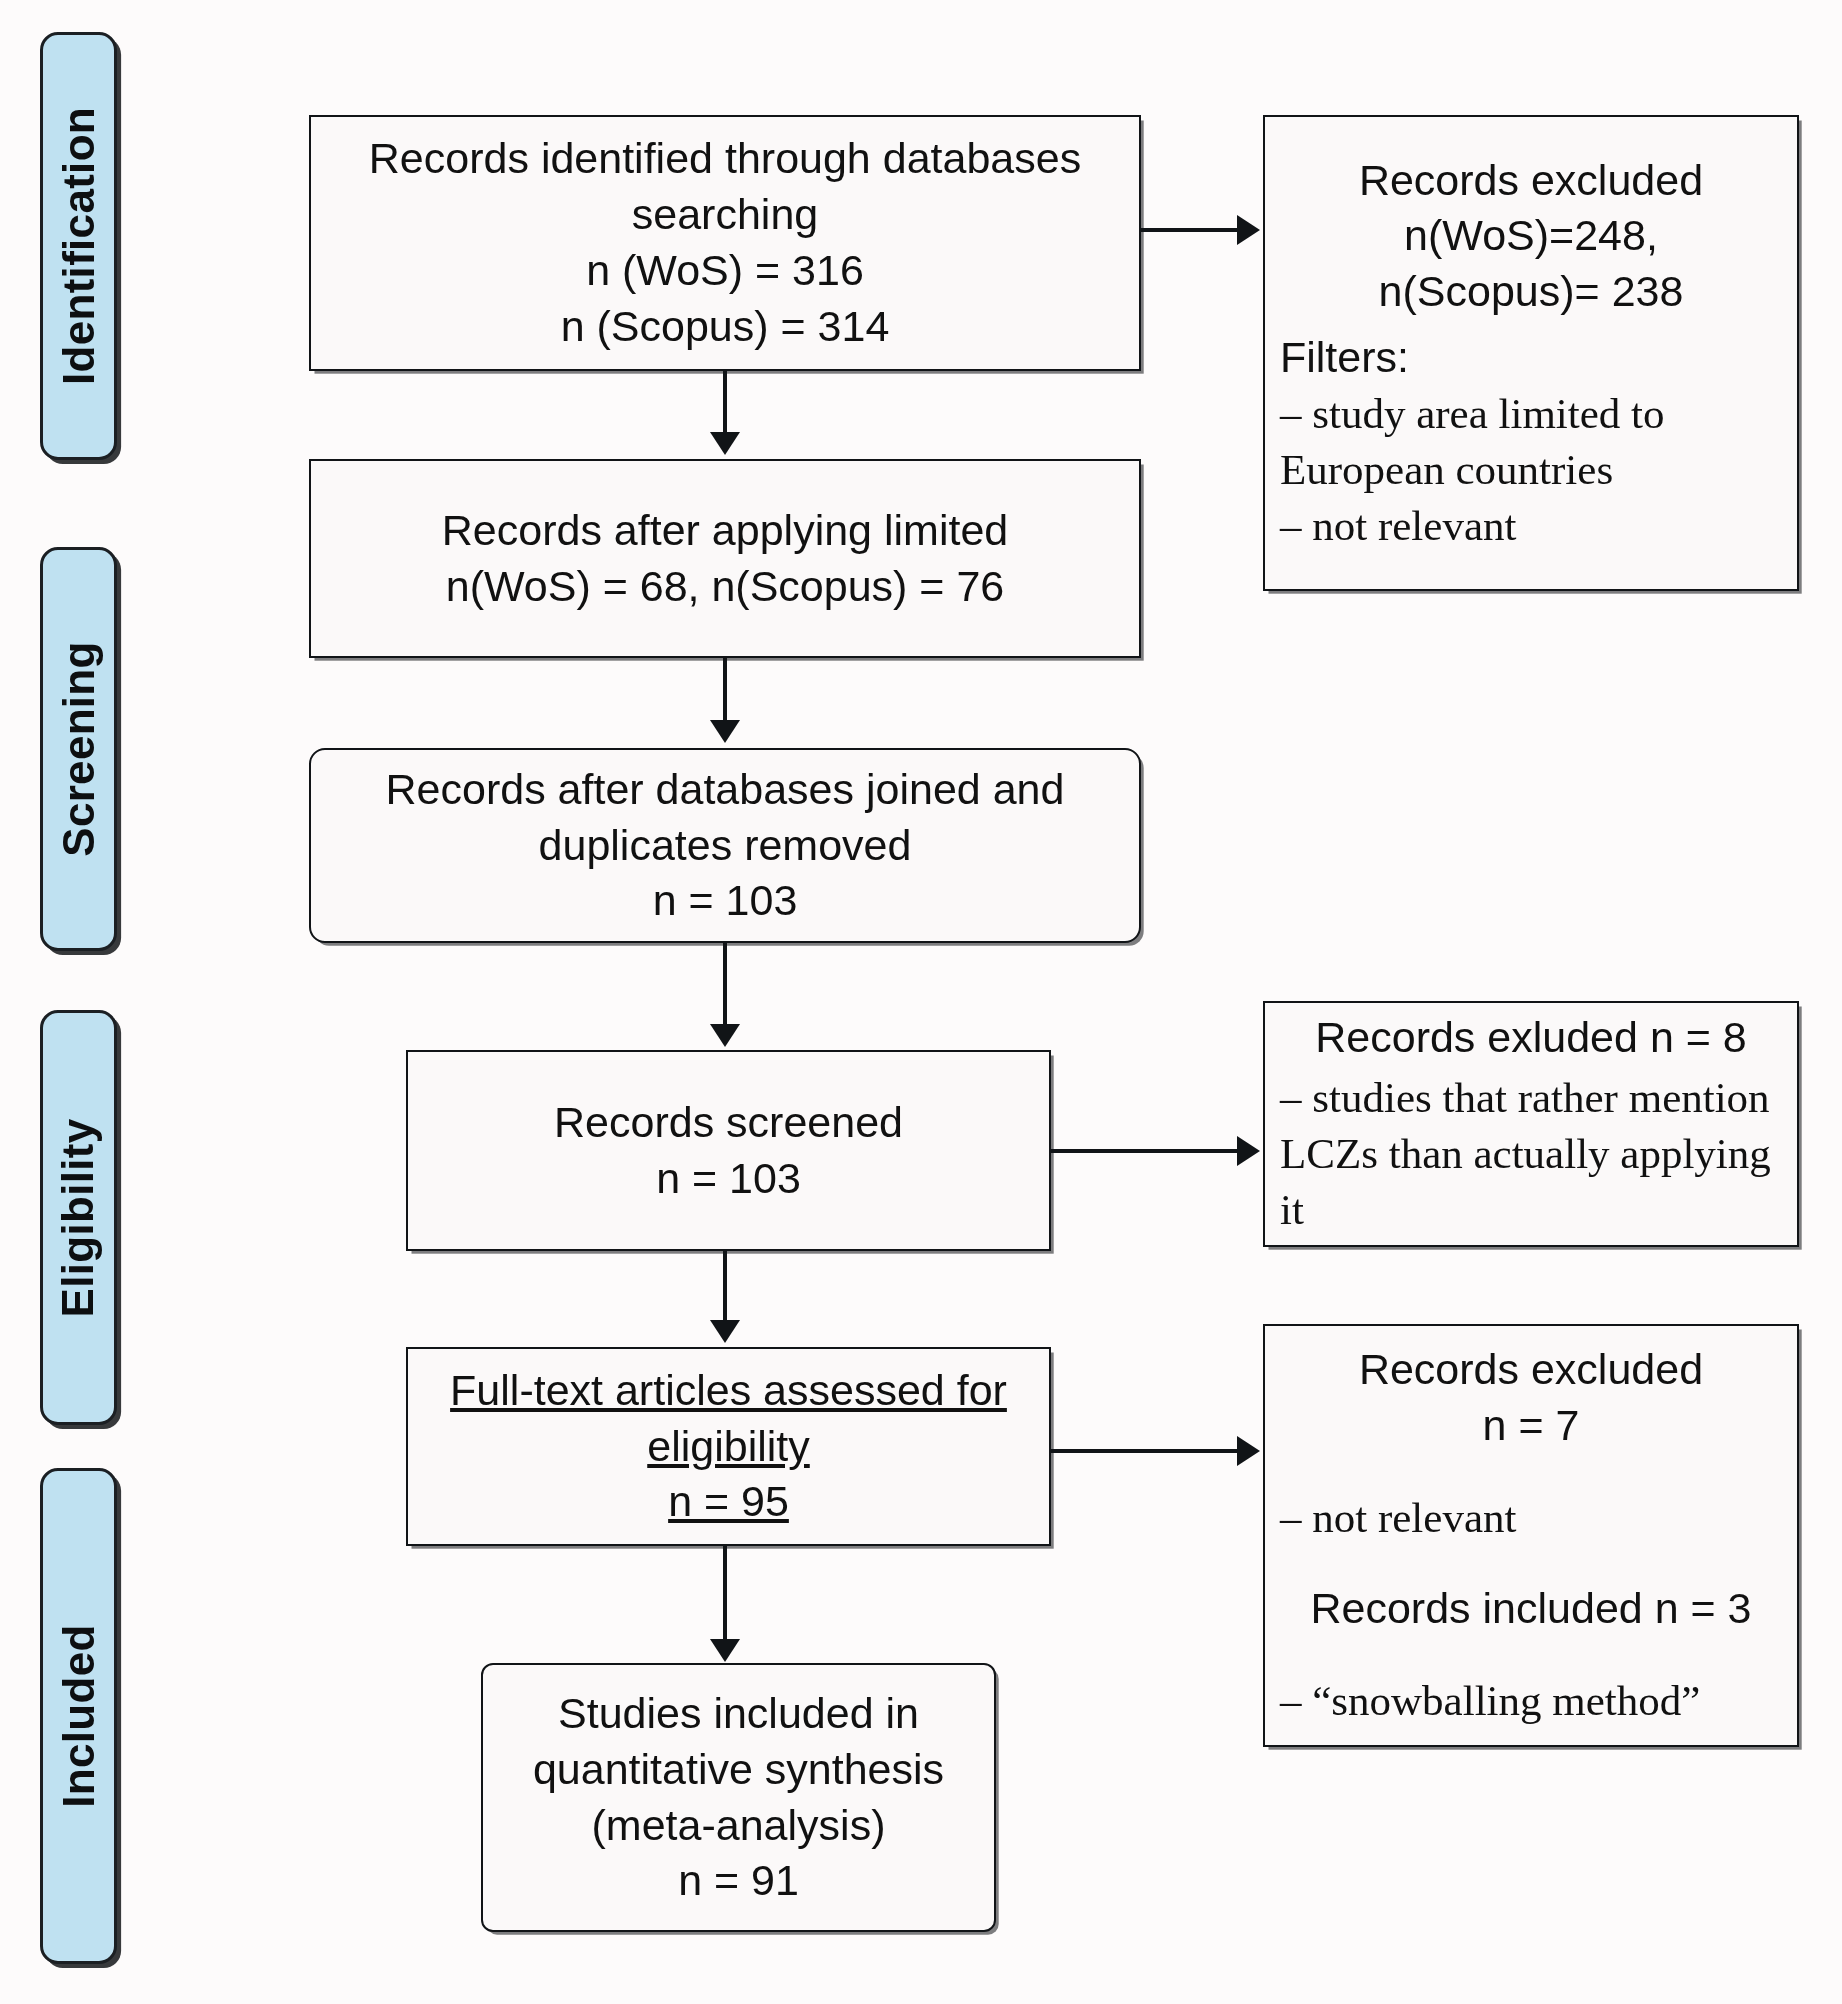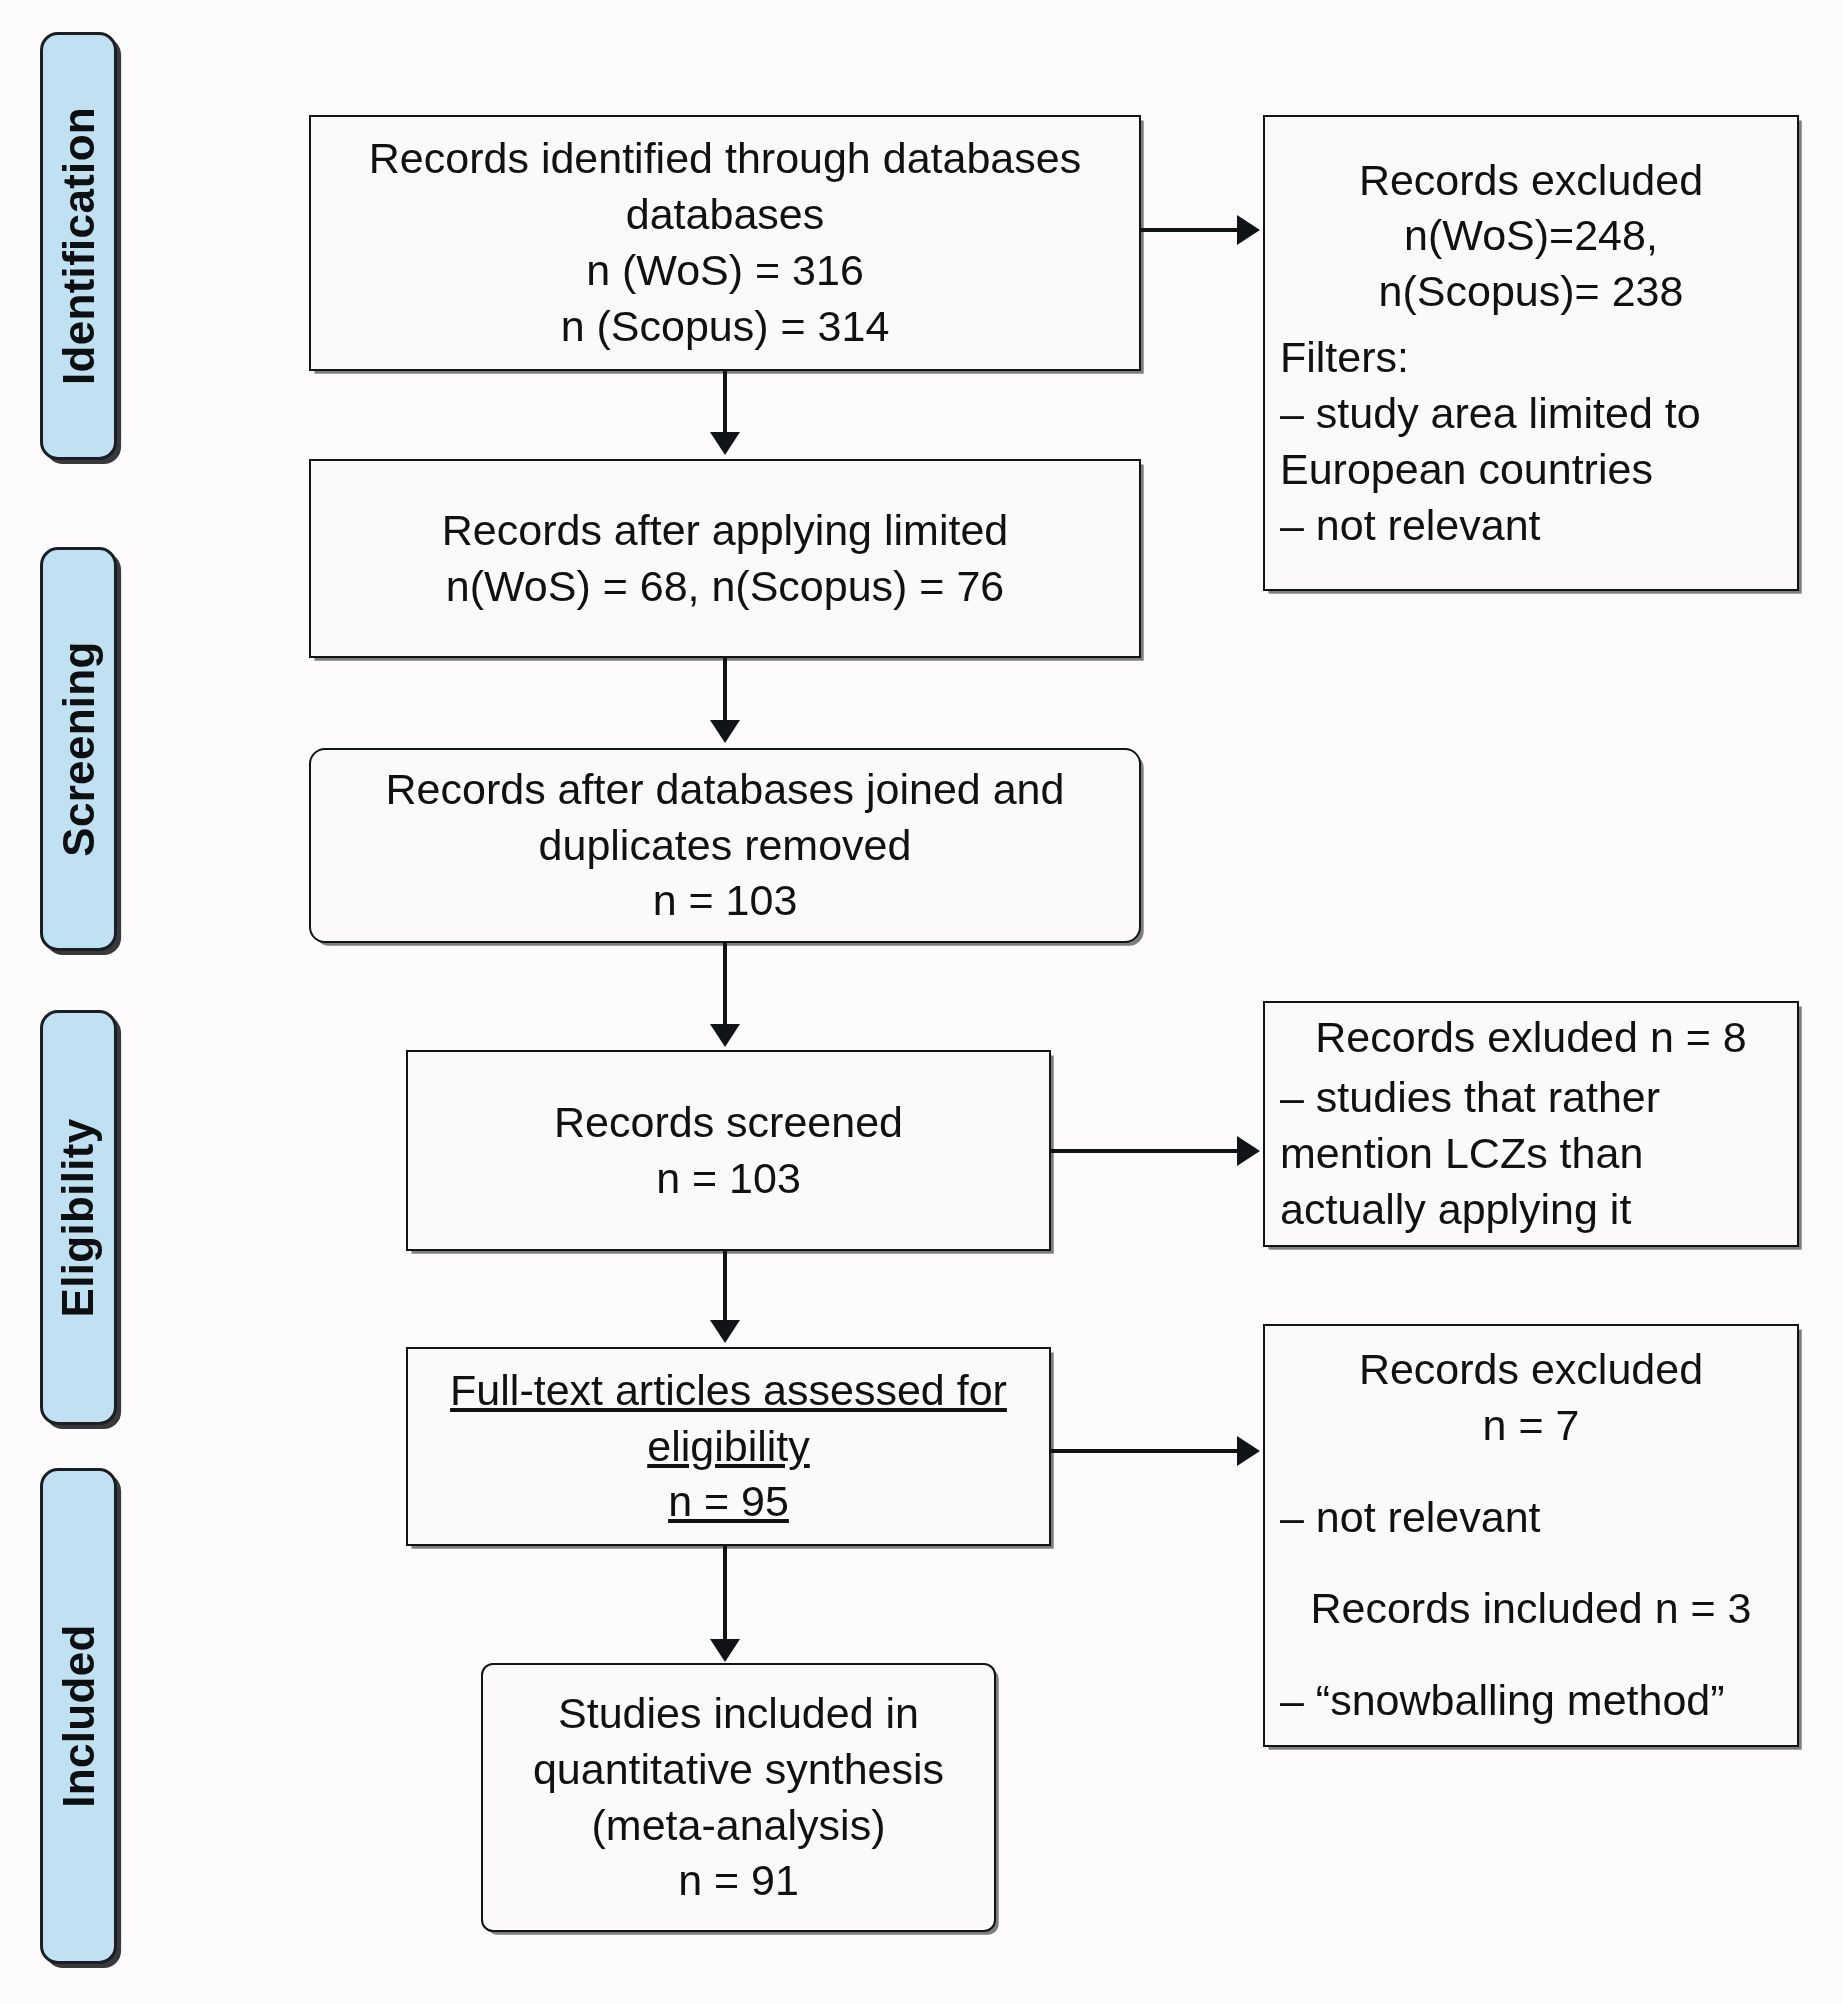--- a/index.html
+++ b/index.html
@@ -65,21 +65,21 @@
   }
   .fbox .inner.left {
     align-items: stretch;
   }
   .line {
     font-size: 43px;
     line-height: 1.30;
     text-align: center;
     white-space: nowrap;
   }
-  .line.wrap { white-space: normal; }
+  .line.wrap { white-space: normal; font-family: Liberation Serif, serif; }
   .line.l { text-align: left; }
   .spacer { height: 36px; }
 
   
   .vline {
     position: absolute;
     width: 4.1px;
     background: #111417;
   }
   .hline {
@@ -119,21 +119,21 @@
     <span class="vlabel">Eligibility</span>
   </div>
 
   <div class="stage-tab" style="left:40px; top:1468px; width:77px; height:496px;">
     <span class="vlabel">Included</span>
   </div>
 
   <div class="fbox" style="left:309px; top:115px; width:832px; height:256px;">
     <div class="inner">
       <div class="line">Records identified through databases</div>
-      <div class="line">databases</div>
+      <div class="line">searching</div>
       <div class="line">n (WoS) =  316</div>
       <div class="line">n (Scopus) = 314</div>
     </div>
   </div>
 
   <div class="fbox" style="left:1263px; top:115px; width:536px; height:476px;">
     <div class="inner left">
       <div class="line">Records excluded</div>
       <div class="line">n(WoS)=248,</div>
       <div class="line">n(Scopus)= 238</div>

